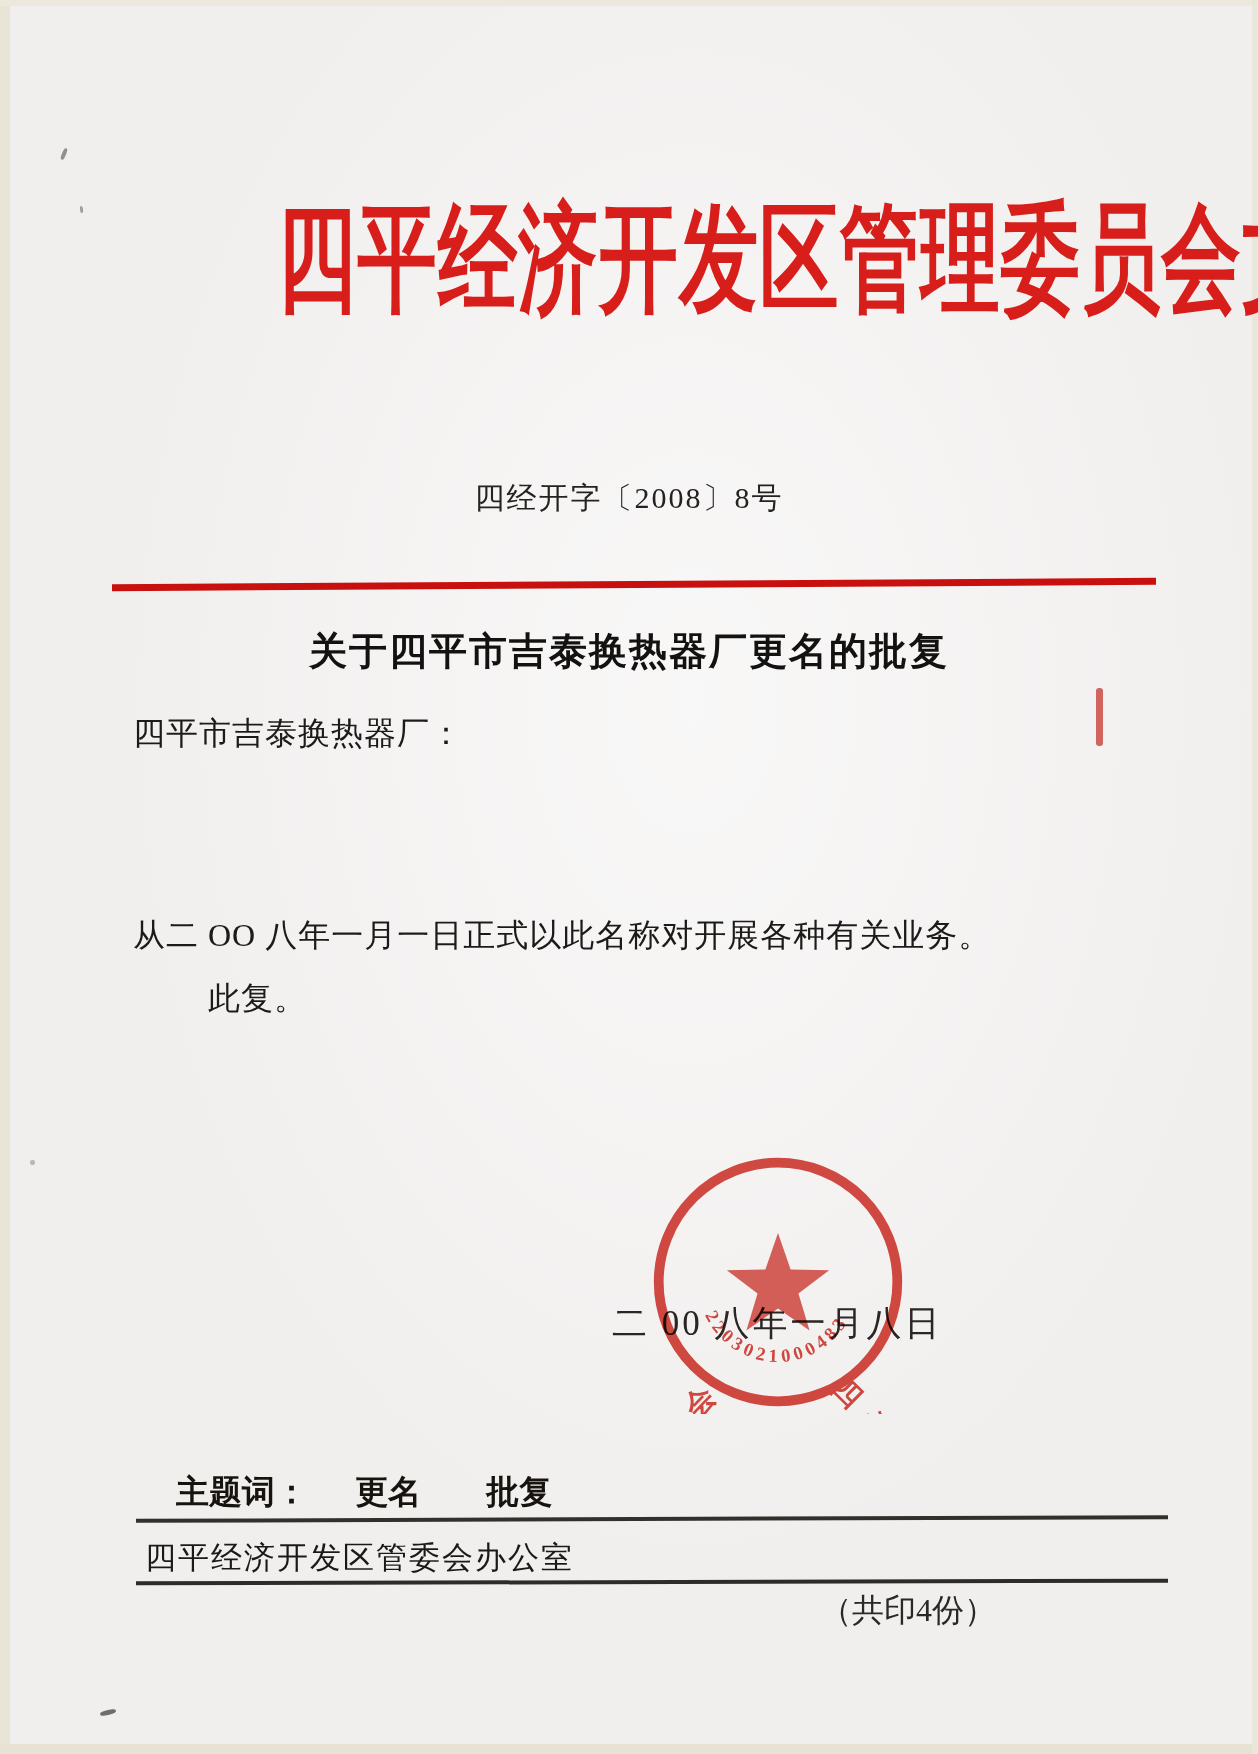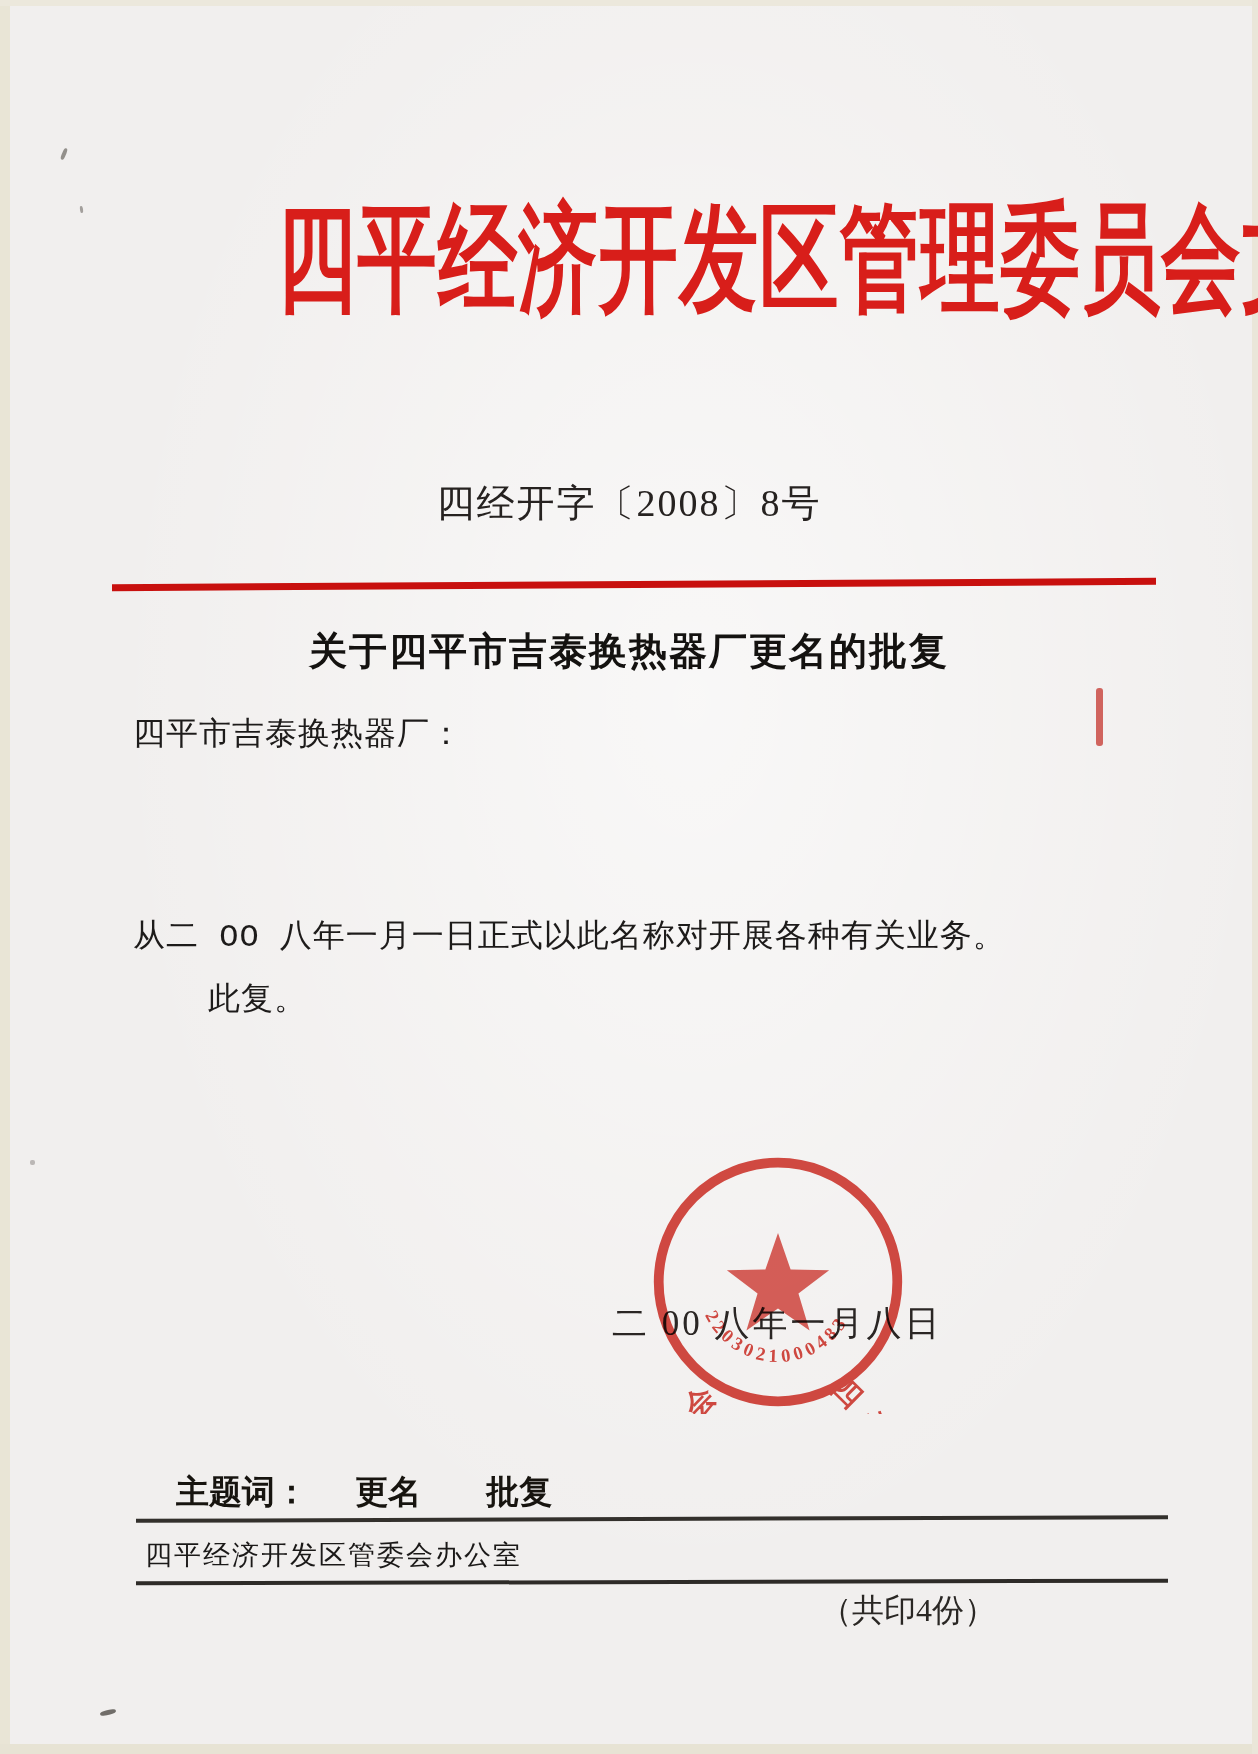--- a/index.html
+++ b/index.html
@@ -27,31 +27,31 @@
     background:#c4342c;opacity:.75;border-radius:3px;}
 
   .header-title{position:absolute;top:184px;left:0;width:100%;height:152px;
     text-align:center;line-height:152px;white-space:nowrap;}
   .header-title .stretch{display:inline-block;
     font-family:"Liberation Serif",serif;font-weight:bold;
     font-size:118px;color:var(--header-red);letter-spacing:2px;
     transform:scaleX(0.67);transform-origin:50% 50%;}
 
   .doc-number{position:absolute;top:478px;left:0;width:100%;text-align:center;
-    font-size:38px;color:#262220;letter-spacing:2px;}
+    font-size:30px;color:#262220;letter-spacing:2px;}
 
   .red-rule{position:absolute;top:581px;left:112px;width:1044px;height:7px;
     background:var(--rule-red);transform:rotate(-0.35deg);}
 
   .doc-title{position:absolute;top:626px;left:0;width:100%;text-align:center;
     font-family:"Liberation Sans",sans-serif;font-weight:700;
     font-size:38px;color:#141210;letter-spacing:2px;}
 
   .body-line{position:absolute;font-size:32px;color:var(--text-black);
-    letter-spacing:1px;white-space:nowrap;font-family:Liberation Mono, monospace;}
+    letter-spacing:1px;white-space:nowrap;}
   .salutation{top:712px;left:133px;}
   .bl0{top:789px;left:197px;}
   .bl1{top:851px;left:133px;}
   .bl2{top:914px;left:133px;}
   .closing{top:977px;left:208px;}
 
   .sign-date{position:absolute;top:1300px;left:612px;font-size:35px;
     letter-spacing:3px;color:#2a2624;white-space:nowrap;}
 
   .seal{position:absolute;left:646px;top:1150px;width:264px;height:264px;
@@ -62,21 +62,21 @@
     font-family:"Liberation Sans",sans-serif;font-weight:700;
     font-size:33px;color:#17140f;white-space:nowrap;}
   .kw-item1{margin-left:38px;}
   .kw-item2{margin-left:56px;}
 
   .sep1{position:absolute;top:1517px;left:136px;width:1032px;height:4px;
     background:#33302c;transform:rotate(-0.2deg);}
   .sep2{position:absolute;top:1580px;left:136px;width:1032px;height:4px;
     background:#2e2b28;transform:rotate(-0.15deg);}
 
-  .footer-office{position:absolute;top:1537px;left:145px;font-size:27px;
+  .footer-office{position:absolute;top:1537px;left:145px;font-size:31px;
     color:#1b1918;letter-spacing:2px;}
   .footer-date{position:absolute;top:1537px;left:814px;font-size:31px;
     color:#1b1918;letter-spacing:1px;}
   .copies{position:absolute;top:1589px;left:820px;font-size:32px;color:#2a2724;}
 </style>
 </head>
 <body>
 
 <div class="page">
 

